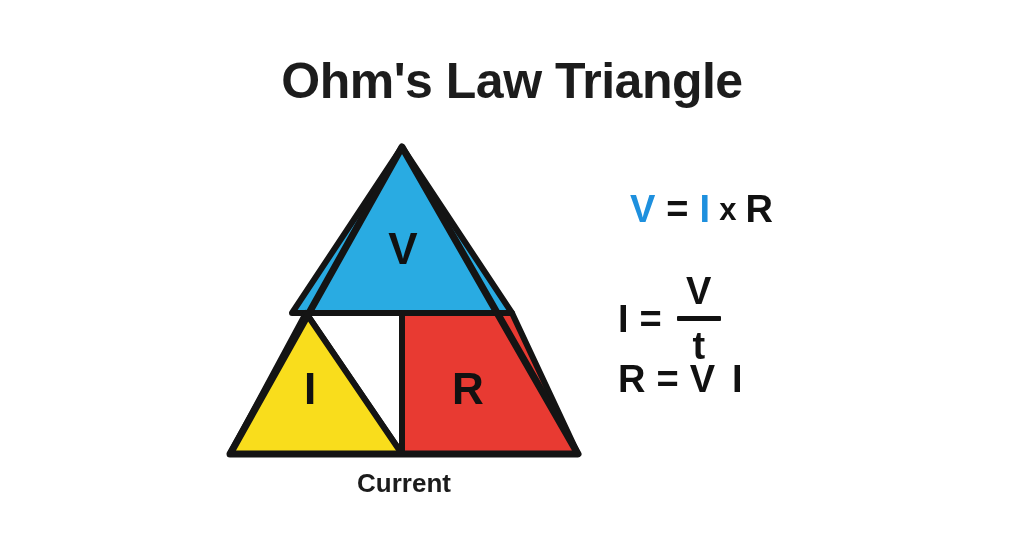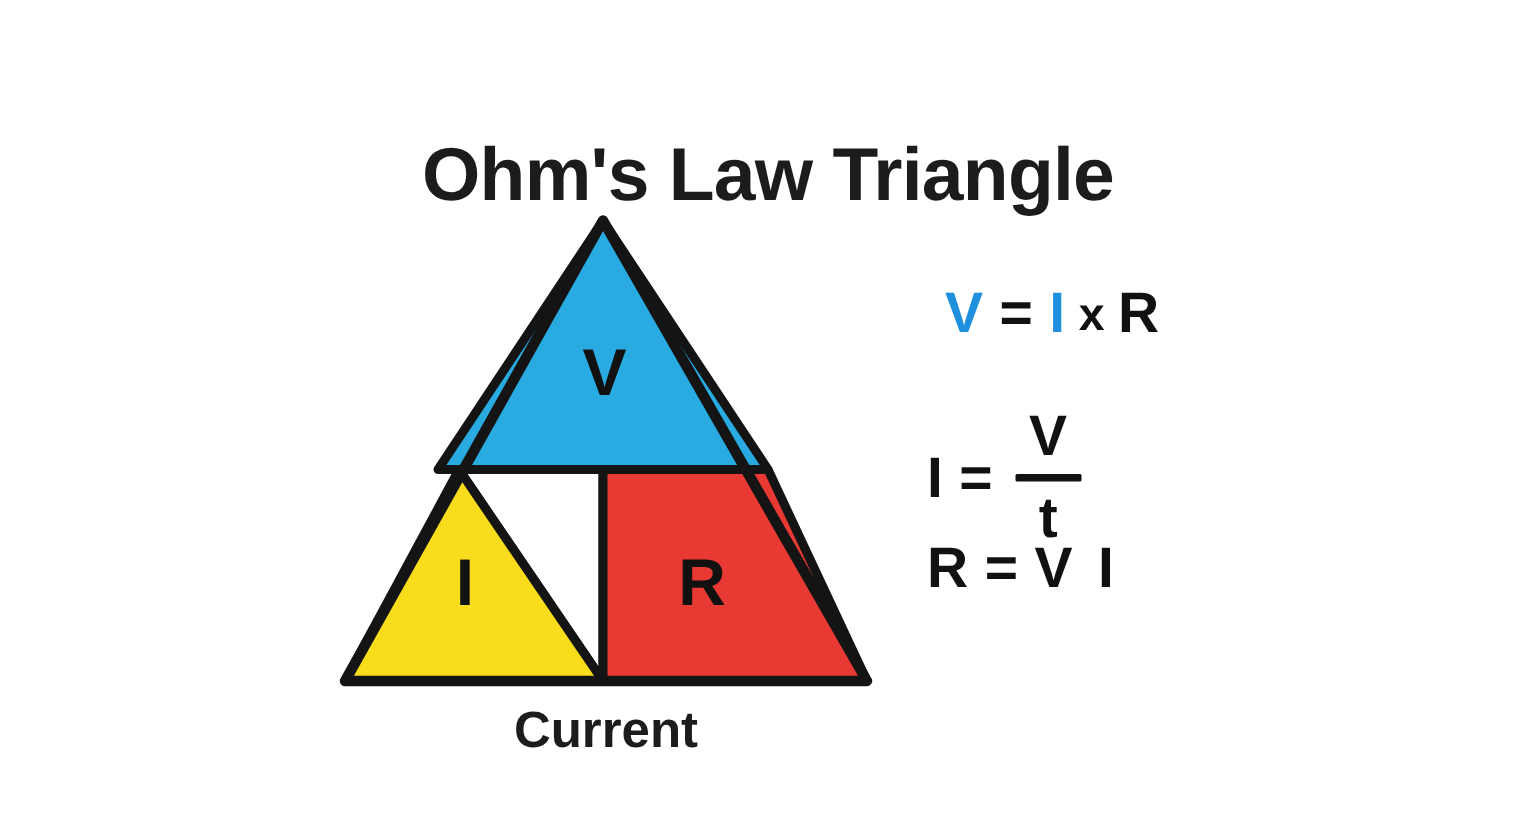--- a/index.html
+++ b/index.html
@@ -25,21 +25,20 @@
     left: 0;
     top: 52px;
     width: 1024px;
     text-align: center;
     font-size: 50px;
     font-weight: bold;
     letter-spacing: -0.5px;
     color: #1c1c1c;
     font-family: "Liberation Sans", sans-serif;
     white-space: nowrap;
-    margin-top: 35px;
   }
 
   
   .diagram {
     position: absolute;
     left: 196px;
     top: 130px;
     width: 420px;
     height: 340px;
   }
@@ -52,21 +51,21 @@
     dominant-baseline: middle;
   }
 
   
   .caption {
     position: absolute;
     left: 230px;
     top: 468px;
     width: 348px;
     text-align: center;
-    font-size: 34px;
+    font-size: 26px;
     font-weight: bold;
     color: #1c1c1c;
     font-family: "Liberation Sans", sans-serif;
     white-space: nowrap;
   }
 
   
   .formulas {
     position: absolute;
     left: 612px;

